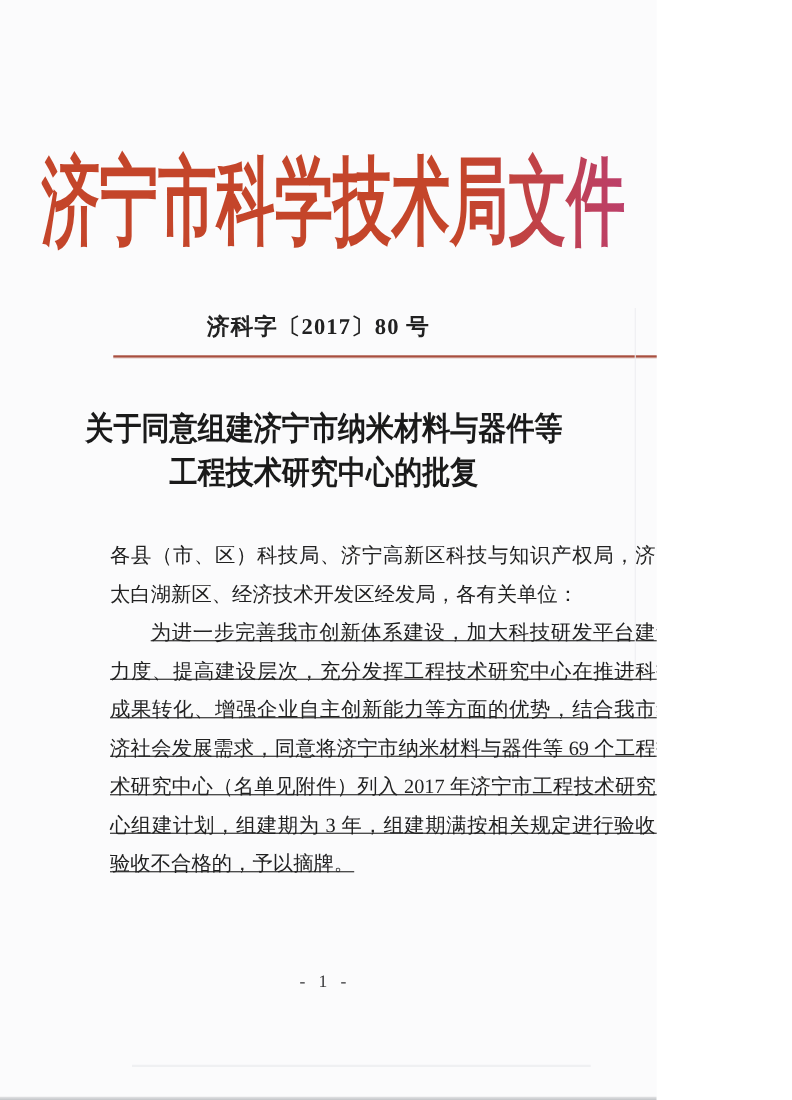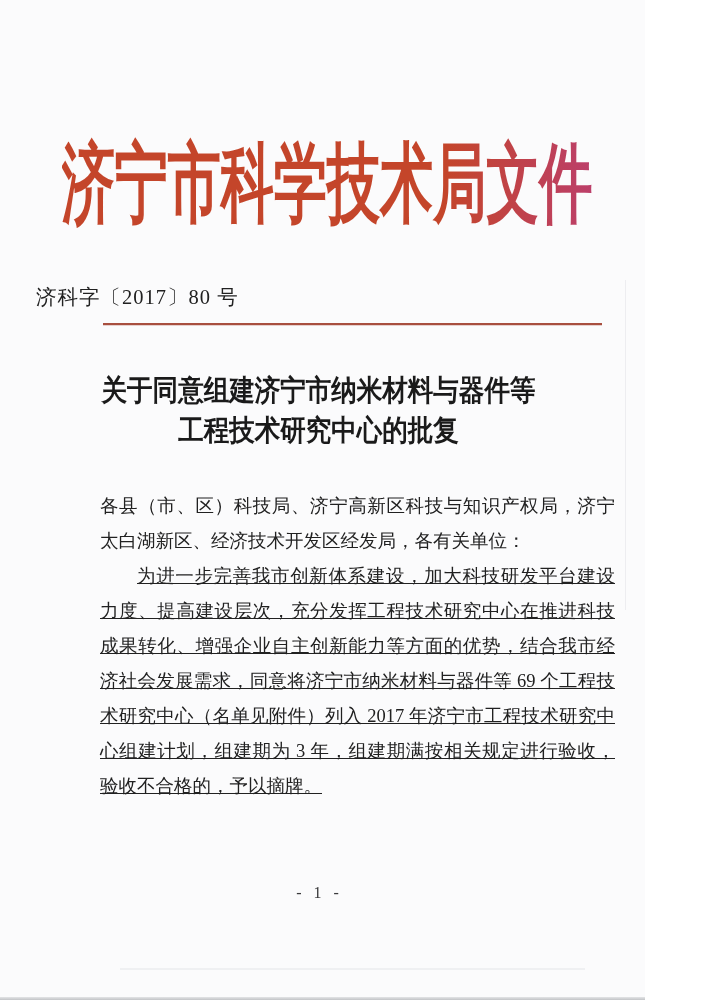--- a/index.html
+++ b/index.html
@@ -7,21 +7,20 @@
     width: 720px; height: 1000px;
     font-family: "Liberation Serif", "DejaVu Serif", serif;
     background: #ffffff;
   }
   .page {
     position: relative;
     width: 597px; height: 1000px;
     background: var(--page-bg, #fbfbfc);
     overflow: hidden;
     color: var(--ink, #212121);
-    padding-left: 48px;
   }
   
   .letterhead {
     position: absolute;
     top: 134px; left: 0; right: 0; height: 100px;
     margin: 0;
     display: flex; align-items: center; justify-content: center;
     transform: translateX(4px);
   }
   .letterhead-text {
@@ -42,25 +41,25 @@
         var(--letterhead-red-shift, #bc3f6a) 100%);
       -webkit-background-clip: text;
       background-clip: text;
       -webkit-text-fill-color: transparent;
     }
   }
   
   .doc-number {
     position: absolute;
     top: 283px; left: 0; right: 18px;
+    text-align: center;
     font-size: 20.5px;
-    font-weight: 400;
+    font-weight: 700;
     letter-spacing: 1px;
     color: var(--ink, #212121);
-    margin-left: 36px;
   }
   
   .red-rule {
     position: absolute;
     top: 323px; left: 103px;
     width: 499px; height: 2px;
     background: var(--rule-red, #a84f3f);
     box-shadow: 0 1px 0 rgba(168, 79, 63, 0.25);
   }
   

